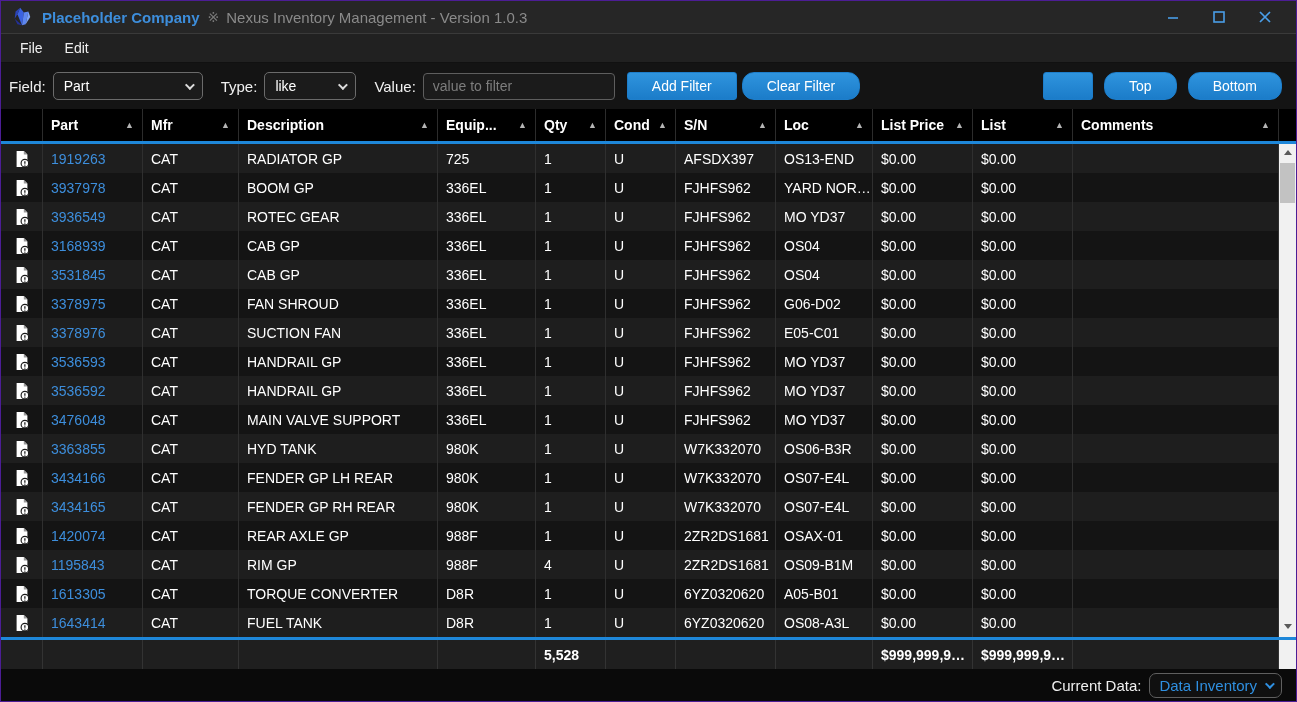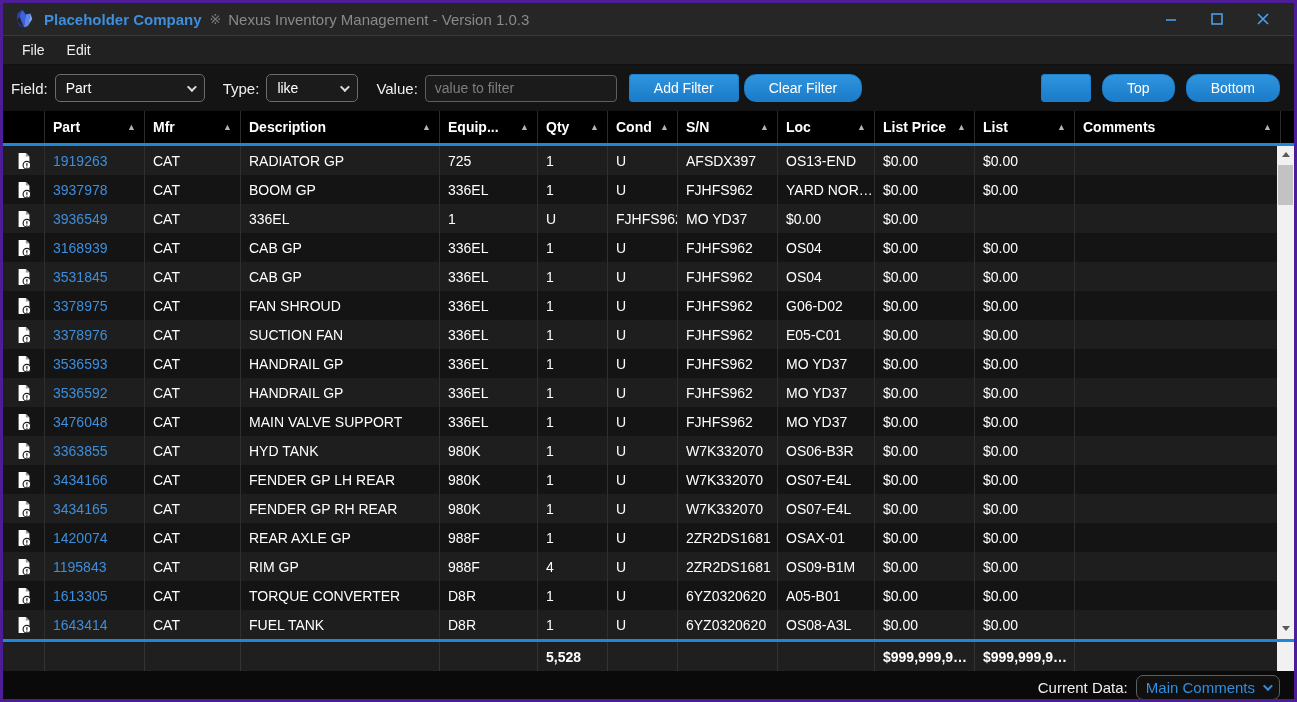--- a/index.html
+++ b/index.html
@@ -1,21 +1,21 @@
 <!DOCTYPE html>
 <html><head>
 <meta charset="utf-8">
 <style>
   * { margin:0; padding:0; box-sizing:border-box; }
   html,body { background:#000; }
   body { font-family:"Liberation Sans","DejaVu Sans",sans-serif; }
 
   .window {
     position:relative; width:1297px; height:702px;
-    background:#0f766e; border:3px solid #4c1d95; overflow:hidden;
+    background:#0f766e; border:1px solid #4c1d95; overflow:hidden;
     color:#fff;
   }
 
   
   .titlebar {
     height:33px; background:#262626; display:flex; align-items:center;
     padding:0 10px; border-bottom:1px solid #3a3a3a;
   }
   .app-icon { width:22px; height:22px; margin-right:9px; flex:none; }
   .company { color:#3d8edc; font-size:15px; font-weight:bold; margin-right:8px; }
@@ -276,20 +276,21 @@
       <svg width="18" height="18" viewBox="0 0 20 20">
         <path d="M4 1 h8 l4 4 v14 h-12 z" fill="#ffffff"></path>
         <path d="M12 1 l4 4 h-4 z" fill="#9a9a9a"></path>
         <circle cx="13.2" cy="14.6" r="4.2" fill="#ffffff" stroke="#1a1a1a" stroke-width="1.3"></circle>
         <line x1="13.2" y1="12.5" x2="13.2" y2="15.2" stroke="#1a1a1a" stroke-width="1.4"></line>
         <circle cx="13.2" cy="16.8" r="0.8" fill="#1a1a1a"></circle>
       </svg>
     </div>
     <div class="tcell part-cell">3936549</div>
     <div class="tcell">CAT</div>
+    <div class="tcell">ROTEC GEAR</div>
     <div class="tcell">336EL</div>
     <div class="tcell">1</div>
     <div class="tcell">U</div>
     <div class="tcell">FJHFS962</div>
     <div class="tcell">MO YD37</div>
     <div class="tcell">$0.00</div>
     <div class="tcell">$0.00</div>
     <div class="tcell"></div>
   </div>
         <div class="grid-row trow even">
@@ -626,18 +627,18 @@
       <div class="sb-thumb"></div>
       <div class="sb-arrow sb-down">
           <span class="tri-down"></span>
         </div>
     </div>
   </div>
 
   <div class="statusbar">
     <span class="status-label">Current Data:</span>
     <div class="status-select">
-      <span>Main Comments</span>
+      <span>Data Inventory</span>
       <span class="chev"></span>
     </div>
   </div>
 
 </div>
 
 </body></html>

